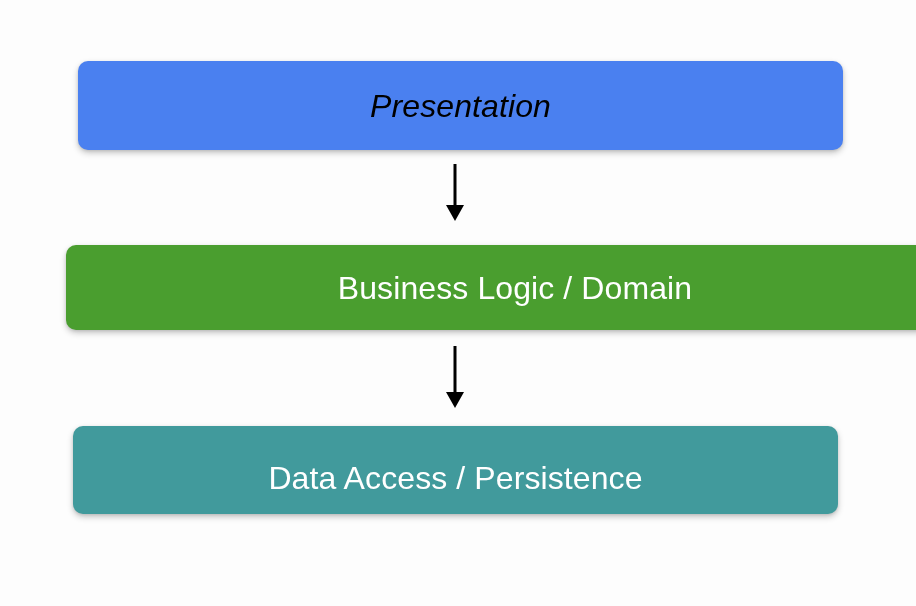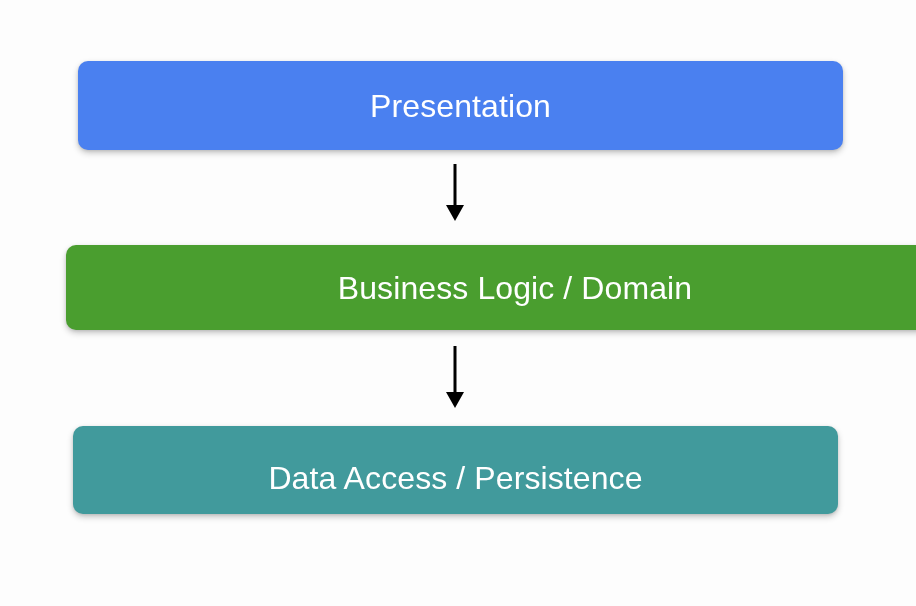--- a/index.html
+++ b/index.html
@@ -87,21 +87,21 @@
     width: 100%;
     height: 100%;
   }
 </style>
 </head>
 <body style="background: rgb(253, 253, 253);">
 
 <div id="diagram-canvas" style="background: rgb(253, 253, 253);">
 
   <div class="layer-box" id="layer-presentation" style="background: rgb(74, 128, 240);">
-    <span class="layer-label" style="color: #ffffff;">Presentation</span>
+    <span class="layer-label" style="color: #000000; font-style: italic;">Presentation</span>
   </div>
 
   <div class="flow-arrow" id="arrow-presentation-to-business">
     <svg viewBox="0 0 48 58" preserveAspectRatio="none">
       <rect x="22.5" y="0" width="3" height="42" fill="#000000"></rect>
       <polygon points="15,41 33,41 24,57" fill="#000000"></polygon>
     </svg>
   </div>
 
   <div class="layer-box" id="layer-business-logic" style="background: rgb(74, 158, 47);">

